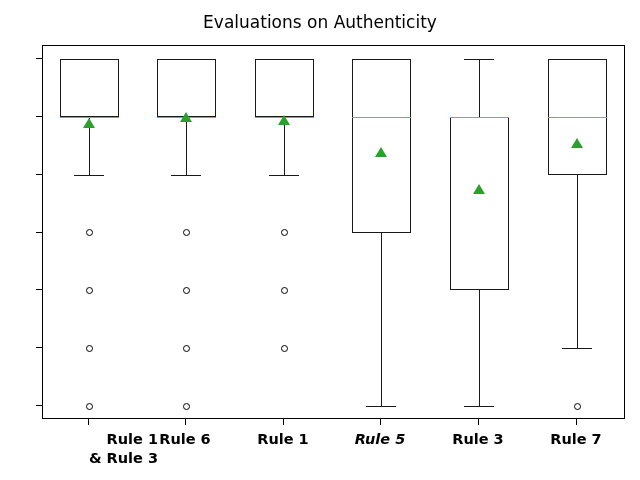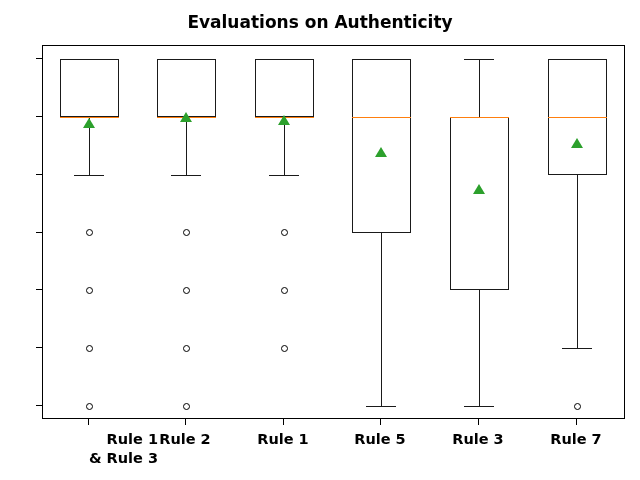--- a/index.html
+++ b/index.html
@@ -15,21 +15,21 @@
     font-family: "DejaVu Sans", sans-serif;
     overflow: hidden;
   }
   #chart-title {
     position: absolute;
     left: 0;
     top: 12px;
     width: 640px;
     text-align: center;
     font-size: 17px;
-    font-weight: bold;
+    font-weight: normal;
     color: #000000;
     letter-spacing: 0px;
   }
   
   #plot-area {
     position: absolute;
     left: 42px;
     top: 45px;
     width: 583px;
     height: 374px;
@@ -121,25 +121,25 @@
       <div class="ytick-mark" style="top: 231.5px;"></div>
       <div class="ytick-mark" style="top: 173.667px;"></div>
       <div class="ytick-mark" style="top: 115.833px;"></div>
       <div class="ytick-mark" style="top: 58px;"></div>
     </div>
   <div id="x-axis">
       <div class="xtick-mark" style="left: 88px;"></div>
       <div class="xtick-label" style="left: 88px; text-align: right;">Rule 1
 &amp; Rule 3</div>
       <div class="xtick-mark" style="left: 185px;"></div>
-      <div class="xtick-label" style="left: 185px;">Rule 2</div>
+      <div class="xtick-label" style="left: 185px;">Rule 6</div>
       <div class="xtick-mark" style="left: 283px;"></div>
       <div class="xtick-label" style="left: 283px;">Rule 1</div>
       <div class="xtick-mark" style="left: 380px;"></div>
-      <div class="xtick-label" style="left: 380px;">Rule 5</div>
+      <div class="xtick-label" style="left: 380px; font-style: italic;">Rule 5</div>
       <div class="xtick-mark" style="left: 478px;"></div>
       <div class="xtick-label" style="left: 478px;">Rule 3</div>
       <div class="xtick-mark" style="left: 576px;"></div>
       <div class="xtick-label" style="left: 576px;">Rule 7</div>
     </div>
 
   <div id="plot-area">
       <div style="position: absolute; left: 0px; top: 0px; width: 100%; height: 100%;">
         <div class="bp-whisker" style="left: 46px; top: 70.8333px; height: 57.8333px;"></div>
         <div class="bp-cap" style="left: 31px; width: 30px; top: 128.667px;"></div>

